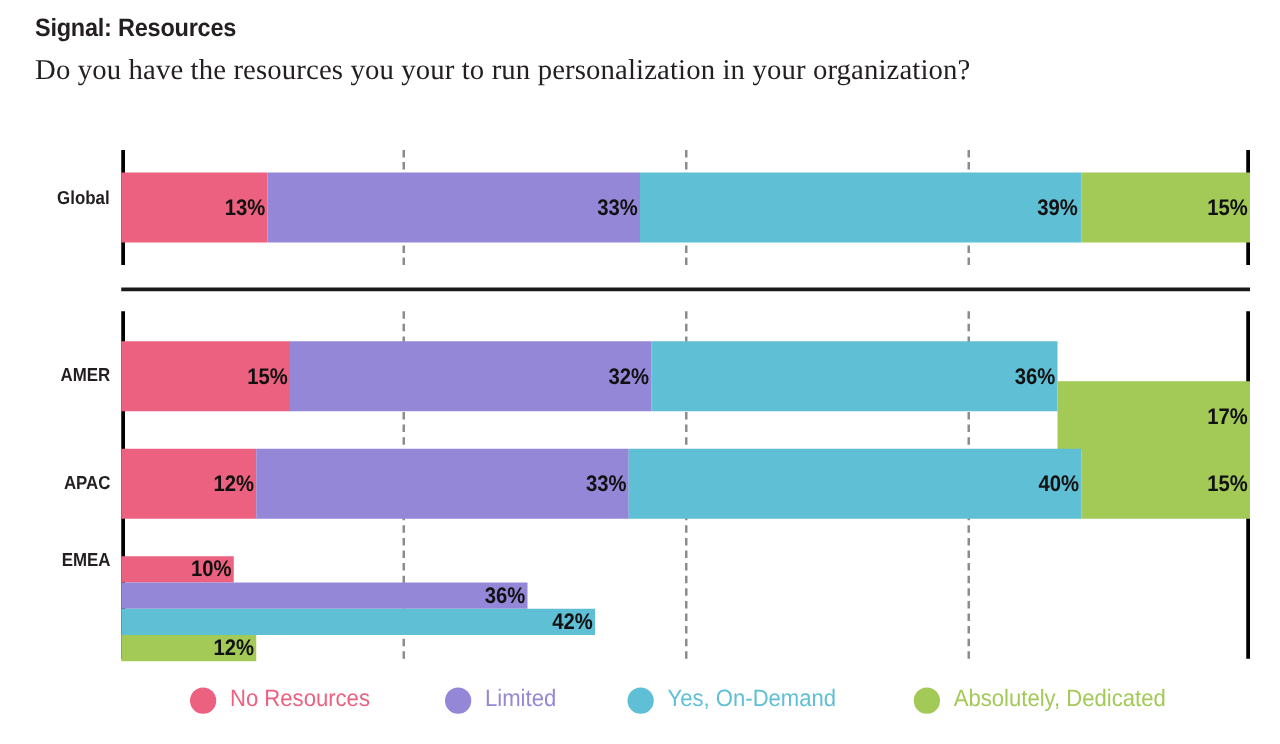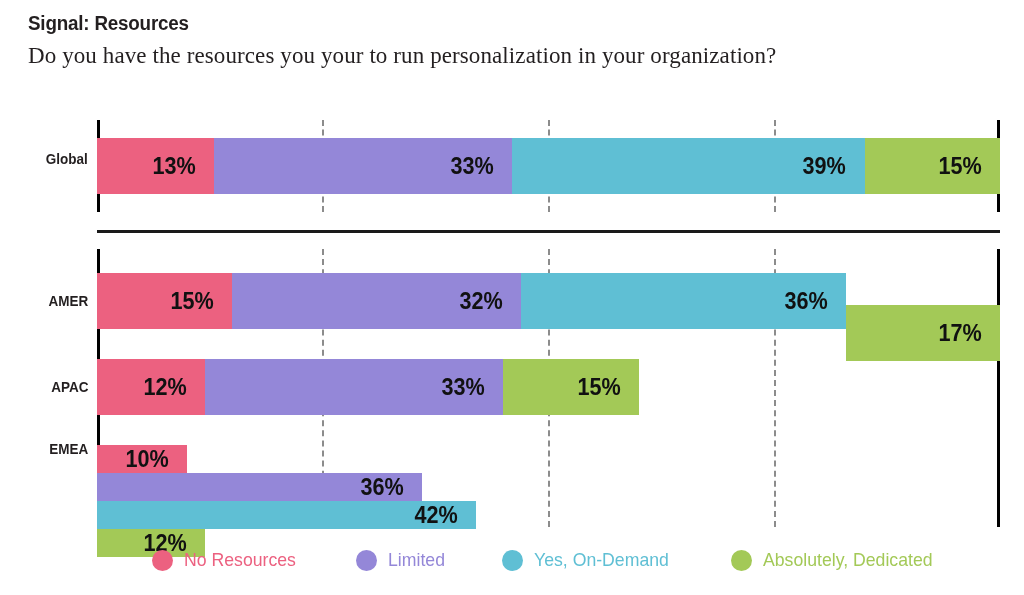--- a/index.html
+++ b/index.html
@@ -82,24 +82,24 @@
     right: 0;
     height: 56px;
     display: flex;
   }
   .seg {
     height: 100%;
     display: flex;
     align-items: center;
     justify-content: flex-end;
     box-sizing: border-box;
-    padding-right: 16px;
+    padding-right: 0;
     font-family: "Liberation Sans", sans-serif;
     font-weight: bold;
-    font-size: 24px;
+    font-size: 18px;
     color: #111111;
     transform-origin: right center;
     white-space: nowrap;
   }
   .seg > span {
     display: inline-block;
     transform: scaleX(0.9);
   }
   .cat-label {
     position: absolute;
@@ -218,20 +218,23 @@
       </div>
     </div>
 
     <div class="row" id="row-apac" style="top:110px;">
       <div class="seg" style="width: 12%; background: rgb(236, 97, 128);">
         <span>12%</span>
       </div>
       <div class="seg" style="width: 33%; background: rgb(148, 135, 216);">
         <span>33%</span>
       </div>
+      <div class="seg" style="width: 40%; background: rgb(95, 191, 212);">
+        <span>40%</span>
+      </div>
       <div class="seg" style="width: 15%; background: rgb(163, 201, 87);">
         <span>15%</span>
       </div>
     </div>
 
     <div class="row" id="row-emea" style="top:196px;flex-direction:column;">
       <div class="seg" style="width: 10%; background: rgb(236, 97, 128);">
         <span>10%</span>
       </div>
       <div class="seg" style="width: 36%; background: rgb(148, 135, 216);">

